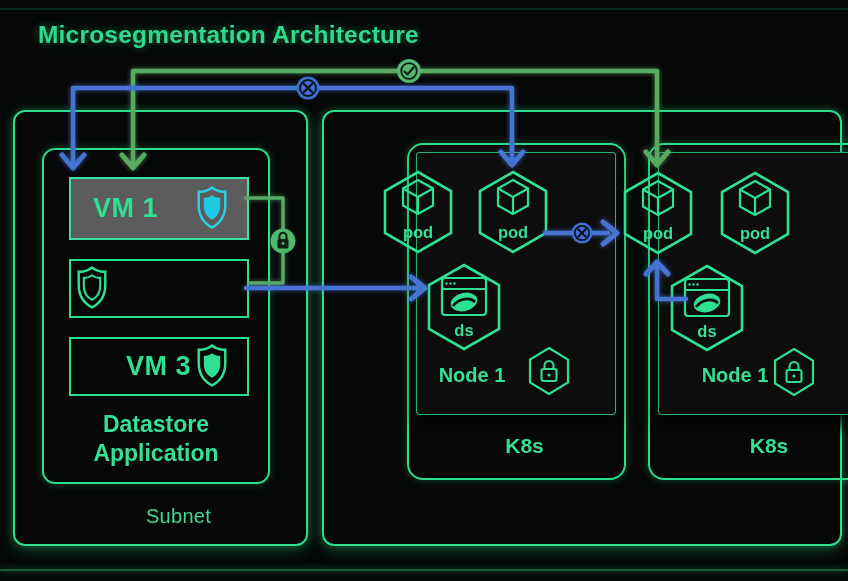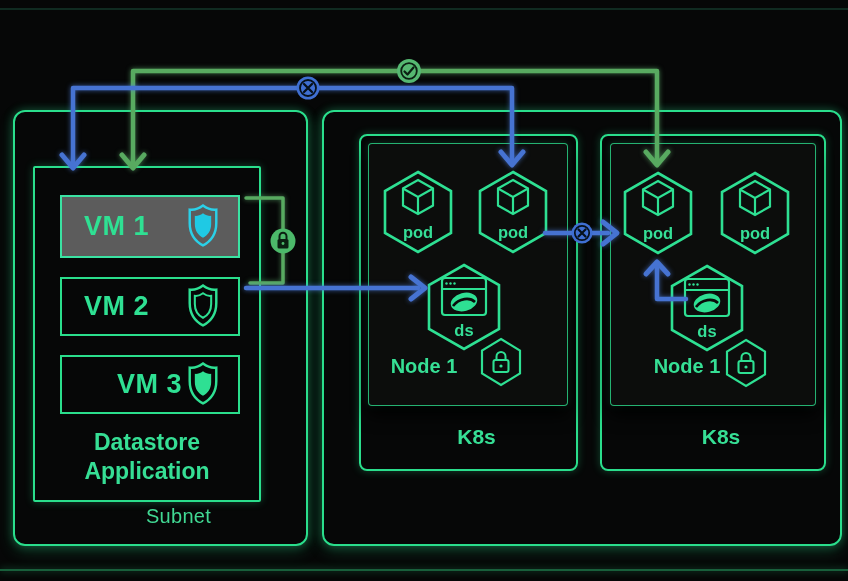--- a/index.html
+++ b/index.html
@@ -9,36 +9,36 @@
           background:rgba(40,130,95,.30);}
   .screen-bottom-line{position:absolute;left:0;top:569px;width:100%;height:2px;
           background:rgba(46,205,125,.45);box-shadow:0 0 7px rgba(46,205,125,.5);}
   .title{position:absolute;left:38px;top:21px;font-size:24.5px;font-weight:bold;
           color:#30da8d;letter-spacing:.2px;text-shadow:0 0 8px rgba(48,218,141,.45);}
   .neon{border:2.5px solid #2ade8c;
           box-shadow:0 0 10px rgba(42,222,140,.35),0 6px 16px rgba(42,222,140,.18);}
   .box-label{position:absolute;left:0;right:0;bottom:16px;text-align:center;
           color:#41d893;font-size:20px;letter-spacing:.3px;margin-left:36px;}
   .subnet-box{position:absolute;left:13px;top:110px;width:291px;height:432px;border-radius:12px;}
-  .app-box{position:absolute;left:18px;top:36px;width:224px;height:332px;
-          border:2px solid #2ade8c;border-radius:2px;
-          box-shadow:0 0 8px rgba(42,222,140,.3);margin-top:18px;}
+  .app-box{position:absolute;left:27px;top:36px;width:224px;height:332px;
+          border:2px solid #2ade8c;border-radius:13px;
+          box-shadow:0 0 8px rgba(42,222,140,.3);}
   .app-label{position:absolute;left:0;right:0;bottom:14px;text-align:center;
           color:#36df95;font-size:23px;font-weight:bold;line-height:29px;}
   .vm-row{position:absolute;left:25px;width:176px;height:55px;border:2px solid #2ade8c;
           display:flex;align-items:center;}
   .vm-row .vm-name{margin-left:22px;font-size:27px;font-weight:bold;color:#2fe093;
           letter-spacing:.5px;flex:1;}
   .vm-row svg.shield{margin-right:14px;flex:0 0 auto;}
   .vm1{top:27px;height:59px;background:#5c5c5c;border-color:#3ae2a2;}
   .vm2{top:109px;}
   .vm3{top:187px;text-align:right;}
   .cluster-box{position:absolute;left:322px;top:110px;width:516px;height:432px;border-radius:12px;}
-  .k8s-box{position:absolute;top:22px;height:333px;border:2.5px solid #2ade8c;border-radius:8px;
-          box-shadow:0 0 9px rgba(42,222,140,.3);}
+  .k8s-box{position:absolute;top:31px;height:333px;border:2.5px solid #2ade8c;border-radius:16px;
+          box-shadow:0 0 9px rgba(42,222,140,.3);margin-left:48px;}
   .k8s-1{left:35px;width:215px;}
   .k8s-2{left:276px;width:222px;}
   .k8s-label{position:absolute;left:0;right:0;bottom:20px;text-align:center;
           color:#36df95;font-size:21px;font-weight:bold;padding-left:16px;}
   .node-panel{position:absolute;top:7px;height:261px;background:#0c0d0c;border-radius:4px;
           border:1.5px solid rgba(44,220,140,.8);
           box-shadow:0 10px 16px rgba(0,0,0,.9),0 0 7px rgba(42,222,140,.22);}
   .node-label{position:absolute;width:110px;text-align:center;top:219px;
           color:#36df95;font-size:20px;font-weight:bold;}
   .hex-item{position:absolute;}
@@ -47,34 +47,34 @@
   .g-green{filter:drop-shadow(0 0 2.5px rgba(95,180,110,.65));}
   svg text{font-family:"Liberation Sans",sans-serif;font-weight:bold;fill:#35df97;}
 </style>
 </head>
 <body>
 
 <div class="canvas">
   <div class="screen-top-line"></div>
   <div class="screen-bottom-line"></div>
 
+  <div class="title">Microsegmentation Architecture</div>
 
   <div class="subnet-box neon">
     <div class="app-box">
 
       <div class="vm-row vm1">
         <span class="vm-name">VM 1</span>
         <svg class="shield" width="42" height="47" viewBox="0 0 40 46">
           <path d="M20,2.5 C24,5.5 29,7 33,6.5 L33,19.5 C33,30 27.5,37.5 20,41.5 C12.5,37.5 7,30 7,19.5 L7,6.5 C11,7 16,5.5 20,2.5 Z" fill="none" stroke="#2ad0e8" stroke-width="2.4"></path>
           <path d="M20,10 C22.6,11.9 25.8,12.9 28,12.6 L28,20.5 C28,27 24.7,31.6 20,34 C15.3,31.6 12,27 12,20.5 L12,12.6 C14.2,12.9 17.4,11.9 20,10 Z" fill="#1fc9e4"></path>
         </svg>
       </div>
 
       <div class="vm-row vm2">
-        <span class="vm-name">VM 2</span>
         <svg class="shield" width="42" height="47" viewBox="0 0 40 46">
           <path d="M20,2.5 C24,5.5 29,7 33,6.5 L33,19.5 C33,30 27.5,37.5 20,41.5 C12.5,37.5 7,30 7,19.5 L7,6.5 C11,7 16,5.5 20,2.5 Z" fill="none" stroke="#2ee093" stroke-width="2.4"></path>
           <path d="M20,10 C22.6,11.9 25.8,12.9 28,12.6 L28,20.5 C28,27 24.7,31.6 20,34 C15.3,31.6 12,27 12,20.5 L12,12.6 C14.2,12.9 17.4,11.9 20,10 Z" fill="none" stroke="#2ee093" stroke-width="2"></path>
         </svg>
       </div>
 
       <div class="vm-row vm3">
         <span class="vm-name">VM 3</span>
         <svg class="shield" width="42" height="47" viewBox="0 0 40 46">
           <path d="M20,2.5 C24,5.5 29,7 33,6.5 L33,19.5 C33,30 27.5,37.5 20,41.5 C12.5,37.5 7,30 7,19.5 L7,6.5 C11,7 16,5.5 20,2.5 Z" fill="none" stroke="#2ee093" stroke-width="2.4"></path>

